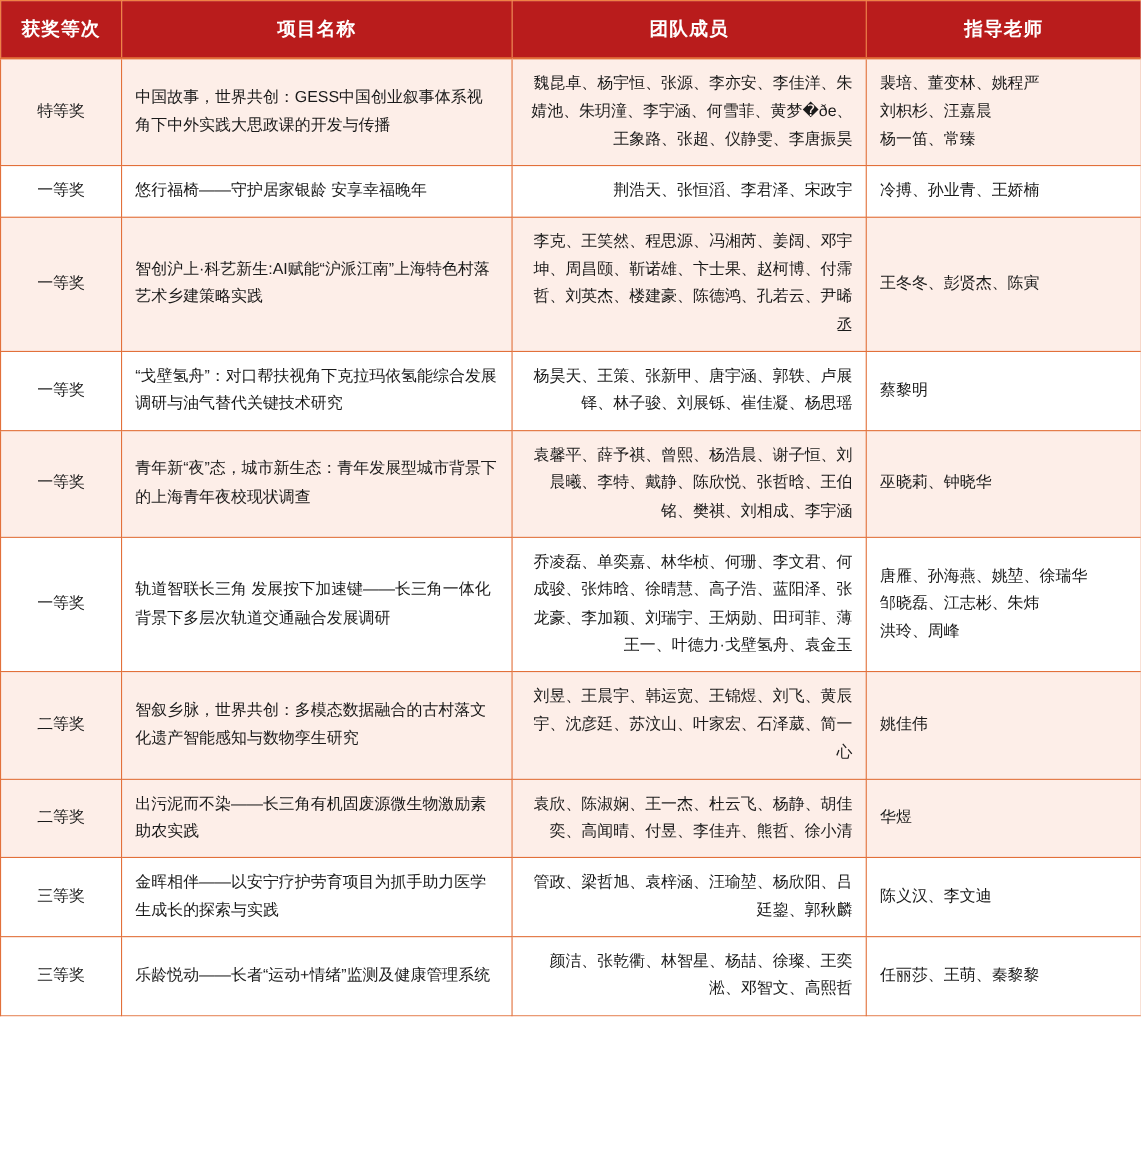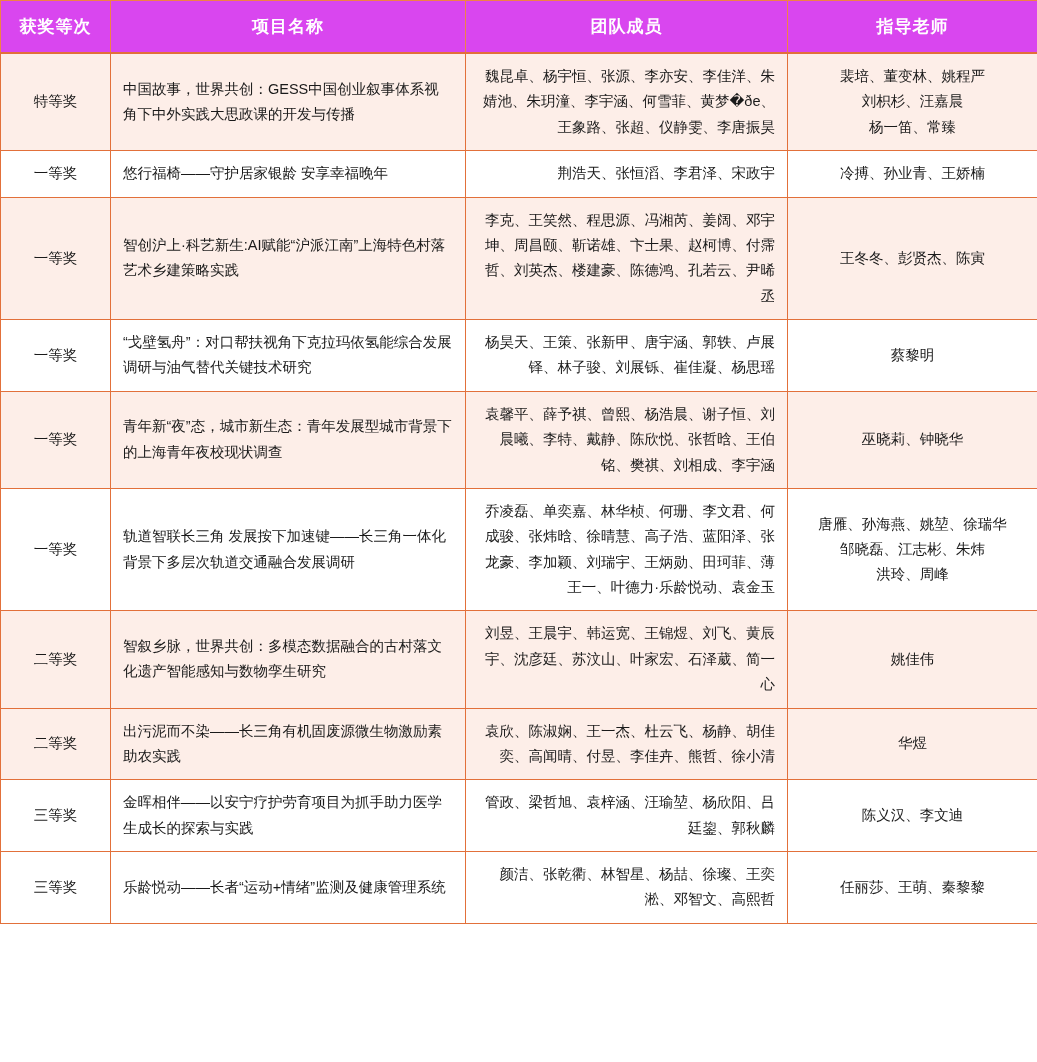--- a/index.html
+++ b/index.html
@@ -15,21 +15,21 @@
     width: 1037px;
     border-collapse: collapse;
     table-layout: fixed;
   }
   .award-table col.c1 { width: 110px; }
   .award-table col.c2 { width: 355px; }
   .award-table col.c3 { width: 322px; }
   .award-table col.c4 { width: 250px; }
 
   .award-table thead th {
-    background: #d946ef;
+    background: #b91c1c;
     color: #ffffff;
     font-size: 17px;
     font-weight: bold;
     letter-spacing: 1px;
     padding: 14px 6px;
     text-align: center;
     border: 1px solid #ef8246;
     border-bottom: 2px solid #e2703a;
   }
   .award-table td {
@@ -45,21 +45,20 @@
     padding: 10px 20px;
     white-space: nowrap;
   }
   .award-table td.project {
     text-align: left;
   }
   .award-table td.members {
     text-align: right;
   }
   .award-table td.teachers {
-    text-align: center;
   }
   tr.tint td {
     background: #fdeee8;
   }
   tr.plain td {
     background: #ffffff;
     padding-left: 12px;
   }
 </style>
 </head>
@@ -107,21 +106,21 @@
       </tr>
       <tr class="tint">
         <td class="grade">一等奖</td>
         <td class="project">青年新“夜”态，城市新生态：青年发展型城市背景下的上海青年夜校现状调查</td>
         <td class="members">袁馨平、薛予祺、曾熙、杨浩晨、谢子恒、刘晨曦、李特、戴静、陈欣悦、张哲晗、王伯铭、樊祺、刘相成、李宇涵</td>
         <td class="teachers">巫晓莉、钟晓华</td>
       </tr>
       <tr class="plain">
         <td class="grade">一等奖</td>
         <td class="project">轨道智联长三角 发展按下加速键——长三角一体化背景下多层次轨道交通融合发展调研</td>
-        <td class="members">乔凌磊、单奕嘉、林华桢、何珊、李文君、何成骏、张炜晗、徐晴慧、高子浩、蓝阳泽、张龙豪、李加颖、刘瑞宇、王炳勋、田珂菲、薄王一、叶德力·乐龄悦动、袁金玉</td>
+        <td class="members">乔凌磊、单奕嘉、林华桢、何珊、李文君、何成骏、张炜晗、徐晴慧、高子浩、蓝阳泽、张龙豪、李加颖、刘瑞宇、王炳勋、田珂菲、薄王一、叶德力·戈壁氢舟、袁金玉</td>
         <td class="teachers">唐雁、孙海燕、姚堃、徐瑞华<br>邹晓磊、江志彬、朱炜<br>洪玲、周峰</td>
       </tr>
       <tr class="tint">
         <td class="grade">二等奖</td>
         <td class="project">智叙乡脉，世界共创：多模态数据融合的古村落文化遗产智能感知与数物孪生研究</td>
         <td class="members">刘昱、王晨宇、韩运宽、王锦煜、刘飞、黄辰宇、沈彦廷、苏汶山、叶家宏、石泽葳、简一心</td>
         <td class="teachers">姚佳伟</td>
       </tr>
       <tr class="tint">
         <td class="grade">二等奖</td>

